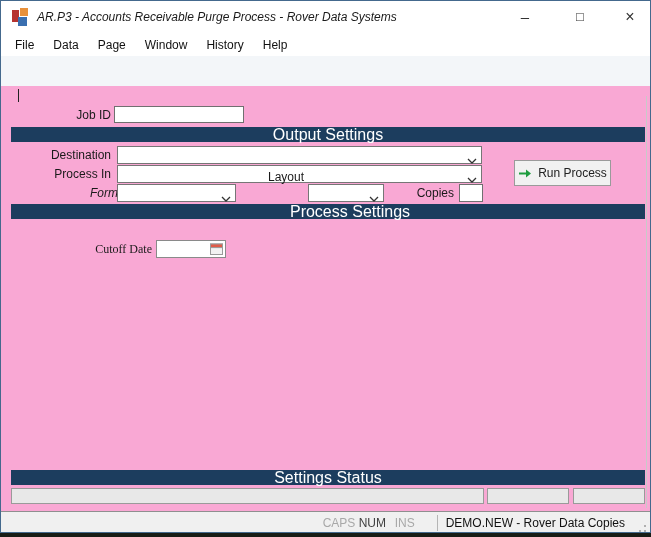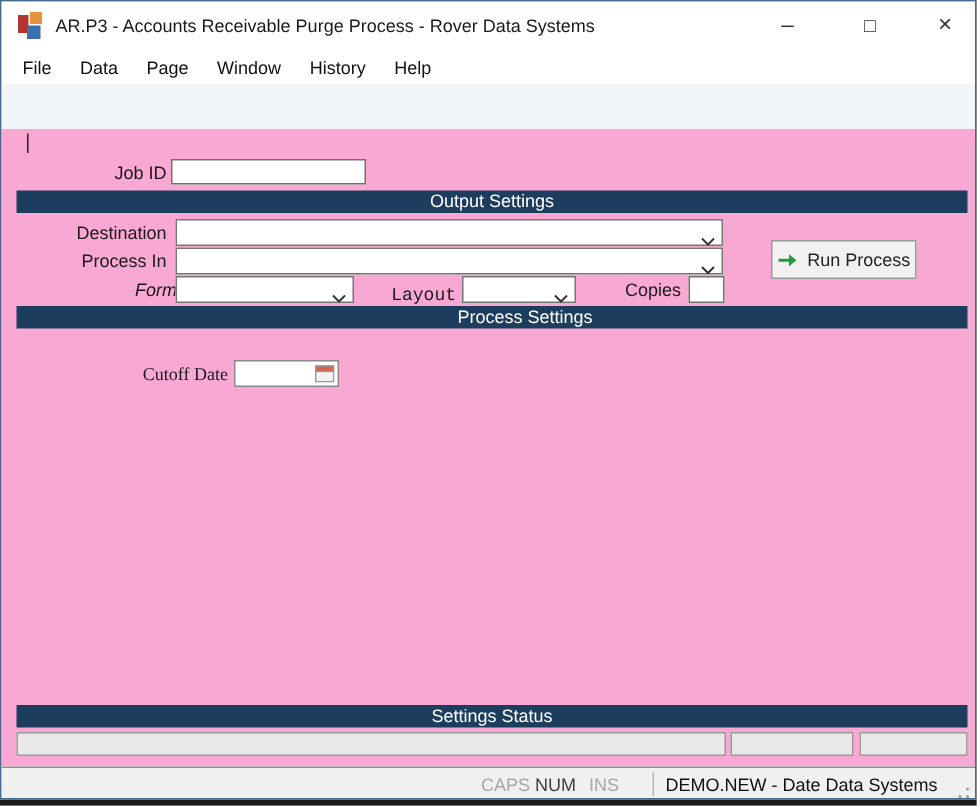--- a/index.html
+++ b/index.html
@@ -6,21 +6,21 @@
   html,body { width:651px; height:537px; }
   body { background:#181c15; font-family:"Liberation Sans", sans-serif; font-size:12px; color:#1a1a1a; }
   .window { position:absolute; left:0; top:0; width:651px; height:533px; background:#ffffff; border:1px solid #44698d; overflow:hidden; }
 
   
   .titlebar { position:absolute; left:0; top:0; width:100%; height:32px; background:#ffffff; }
   .appicon { position:absolute; left:11px; top:7px; width:18px; height:18px; }
   .appicon .sq-red    { position:absolute; left:0;  top:2px; width:7px;  height:12px; background:#b53330; }
   .appicon .sq-orange { position:absolute; left:8px; top:0;  width:8px;  height:8px;  background:#e8913b; }
   .appicon .sq-blue   { position:absolute; left:6px; top:9px; width:9px;  height:9px;  background:#3a6fb0; }
-  .title-text { position:absolute; left:36px; top:0; height:32px; line-height:32px; color:#1a1a1a; white-space:nowrap; }
+  .title-text { position:absolute; left:36px; top:0; height:32px; line-height:32px; color:#1a1a1a; white-space:nowrap;font-style:italic; }
   .winctl { position:absolute; top:2px; width:34px; height:28px; text-align:center; line-height:28px; color:#333; font-size:15px; cursor:default; }
   .winctl.min { left:507px; }
   .winctl.max { left:562px; font-size:13px; }
   .winctl.close { left:612px; font-size:16px; }
 
   
   .menubar { position:absolute; left:0; top:32px; width:100%; height:23px; background:#ffffff; display:flex; align-items:center; padding-left:14px; }
   .menu-item { margin-right:19px; color:#111; }
 
   
@@ -35,21 +35,21 @@
   .search-clear { position:absolute; right:22px; top:0; width:16px; height:22px; line-height:21px; text-align:center; color:#666; font-size:13px; }
   .search-mag { position:absolute; right:3px; top:3px; }
 
   
   .content { position:absolute; left:0; top:85px; width:100%; height:425px; background:#f9a8d4; }
   .caret { position:absolute; left:17px; top:3px; width:1px; height:13px; background:#222; }
   .vline-right { position:absolute; left:645px; top:10px; width:1px; height:412px; background:#c9c9c9; }
 
   .flabel { position:absolute; height:18px; line-height:18px; text-align:right; color:#1a1a1a; white-space:nowrap; }
   .tinput { position:absolute; border:1px solid #707070; background:#fff; font-family:"Liberation Sans",sans-serif; font-size:12px; padding:0 3px; outline:none; }
-  .section-bar { position:absolute; left:10px; width:634px; height:15px; background:#1c3d5e; color:#fff; text-align:center; line-height:15px; font-size:12px; }
+  .section-bar { position:absolute; left:10px; width:634px; height:15px; background:#1c3d5e; color:#fff; text-align:center; line-height:15px; font-size:16px; }
   .combo { position:absolute; height:18px; background:#fff; border:1px solid #767676; }
   .combo .val { position:absolute; left:4px; top:0; line-height:16px; }
   .combo .chev { position:absolute; right:4px; top:6px; }
   .runbtn { position:absolute; left:513px; top:74px; width:97px; height:26px; background:#f1f1f1; border:1px solid #9a9a9a; display:flex; align-items:center; justify-content:center; gap:6px; font-size:12px; color:#222; cursor:default; }
   .datefield { position:absolute; left:155px; top:154px; width:70px; height:18px; border:1px solid #8a8a8a; background:#fff; }
   .datefield .cal { position:absolute; right:2px; top:2px; }
 
   .status-field { position:absolute; top:402px; height:16px; background:#e8e8e8; border:1px solid #9a9a9a; }
 
   
@@ -195,21 +195,21 @@
           </svg></span>
     </div>
 
     <div class="flabel" style="left:17px; width:110px; top:98px;font-style:italic;">Format</div>
     <div class="combo" style="left:116px; top:98px; width:119px;">
       <span class="val"></span>
       <span class="chev"><svg width="10" height="6" viewBox="0 0 10 6">
             <polyline points="1,1 5,5 9,1" fill="none" stroke="#333" stroke-width="1.3"></polyline>
           </svg></span>
     </div>
-    <div class="flabel" style="left:200px; width:103px; top:102px;font-family:Liberation Mono, monospace;">Layout</div>
+    <div class="flabel" style="left:200px; width:103px; top:82px;">Layout</div>
     <div class="combo" style="left:307px; top:98px; width:76px;">
       <span class="val"></span>
       <span class="chev"><svg width="10" height="6" viewBox="0 0 10 6">
             <polyline points="1,1 5,5 9,1" fill="none" stroke="#333" stroke-width="1.3"></polyline>
           </svg></span>
     </div>
     <div class="flabel" style="left:350px; width:103px; top:98px;">Copies</div>
     <input class="tinput" style="left: 458px; top: 98px; width: 24px; height: 18px;" value="">
 
     <div class="runbtn">
@@ -237,21 +237,21 @@
     <div class="status-field" style="left:10px; width:473px;"></div>
     <div class="status-field" style="left:486px; width:82px;"></div>
     <div class="status-field" style="left:572px; width:72px;"></div>
   </div>
 
   <div class="statusbar">
     <div class="sb-toggle">CAPS</div>
     <div class="sb-toggle active">NUM</div>
     <div class="sb-toggle">INS</div>
     <div class="sb-div"></div>
-    <div class="sb-session">DEMO.NEW - Date Data Systems</div>
+    <div class="sb-session">DEMO.NEW - Rover Data Copies</div>
     <svg class="sb-grip" width="12" height="12" viewBox="0 0 12 12">
         <circle cx="10" cy="4" r="1" fill="#9a9a9a"></circle>
         <circle cx="10" cy="9" r="1" fill="#9a9a9a"></circle>
         <circle cx="5" cy="9" r="1" fill="#9a9a9a"></circle>
       </svg>
   </div>
 
 </div>
 
 </body></html>

